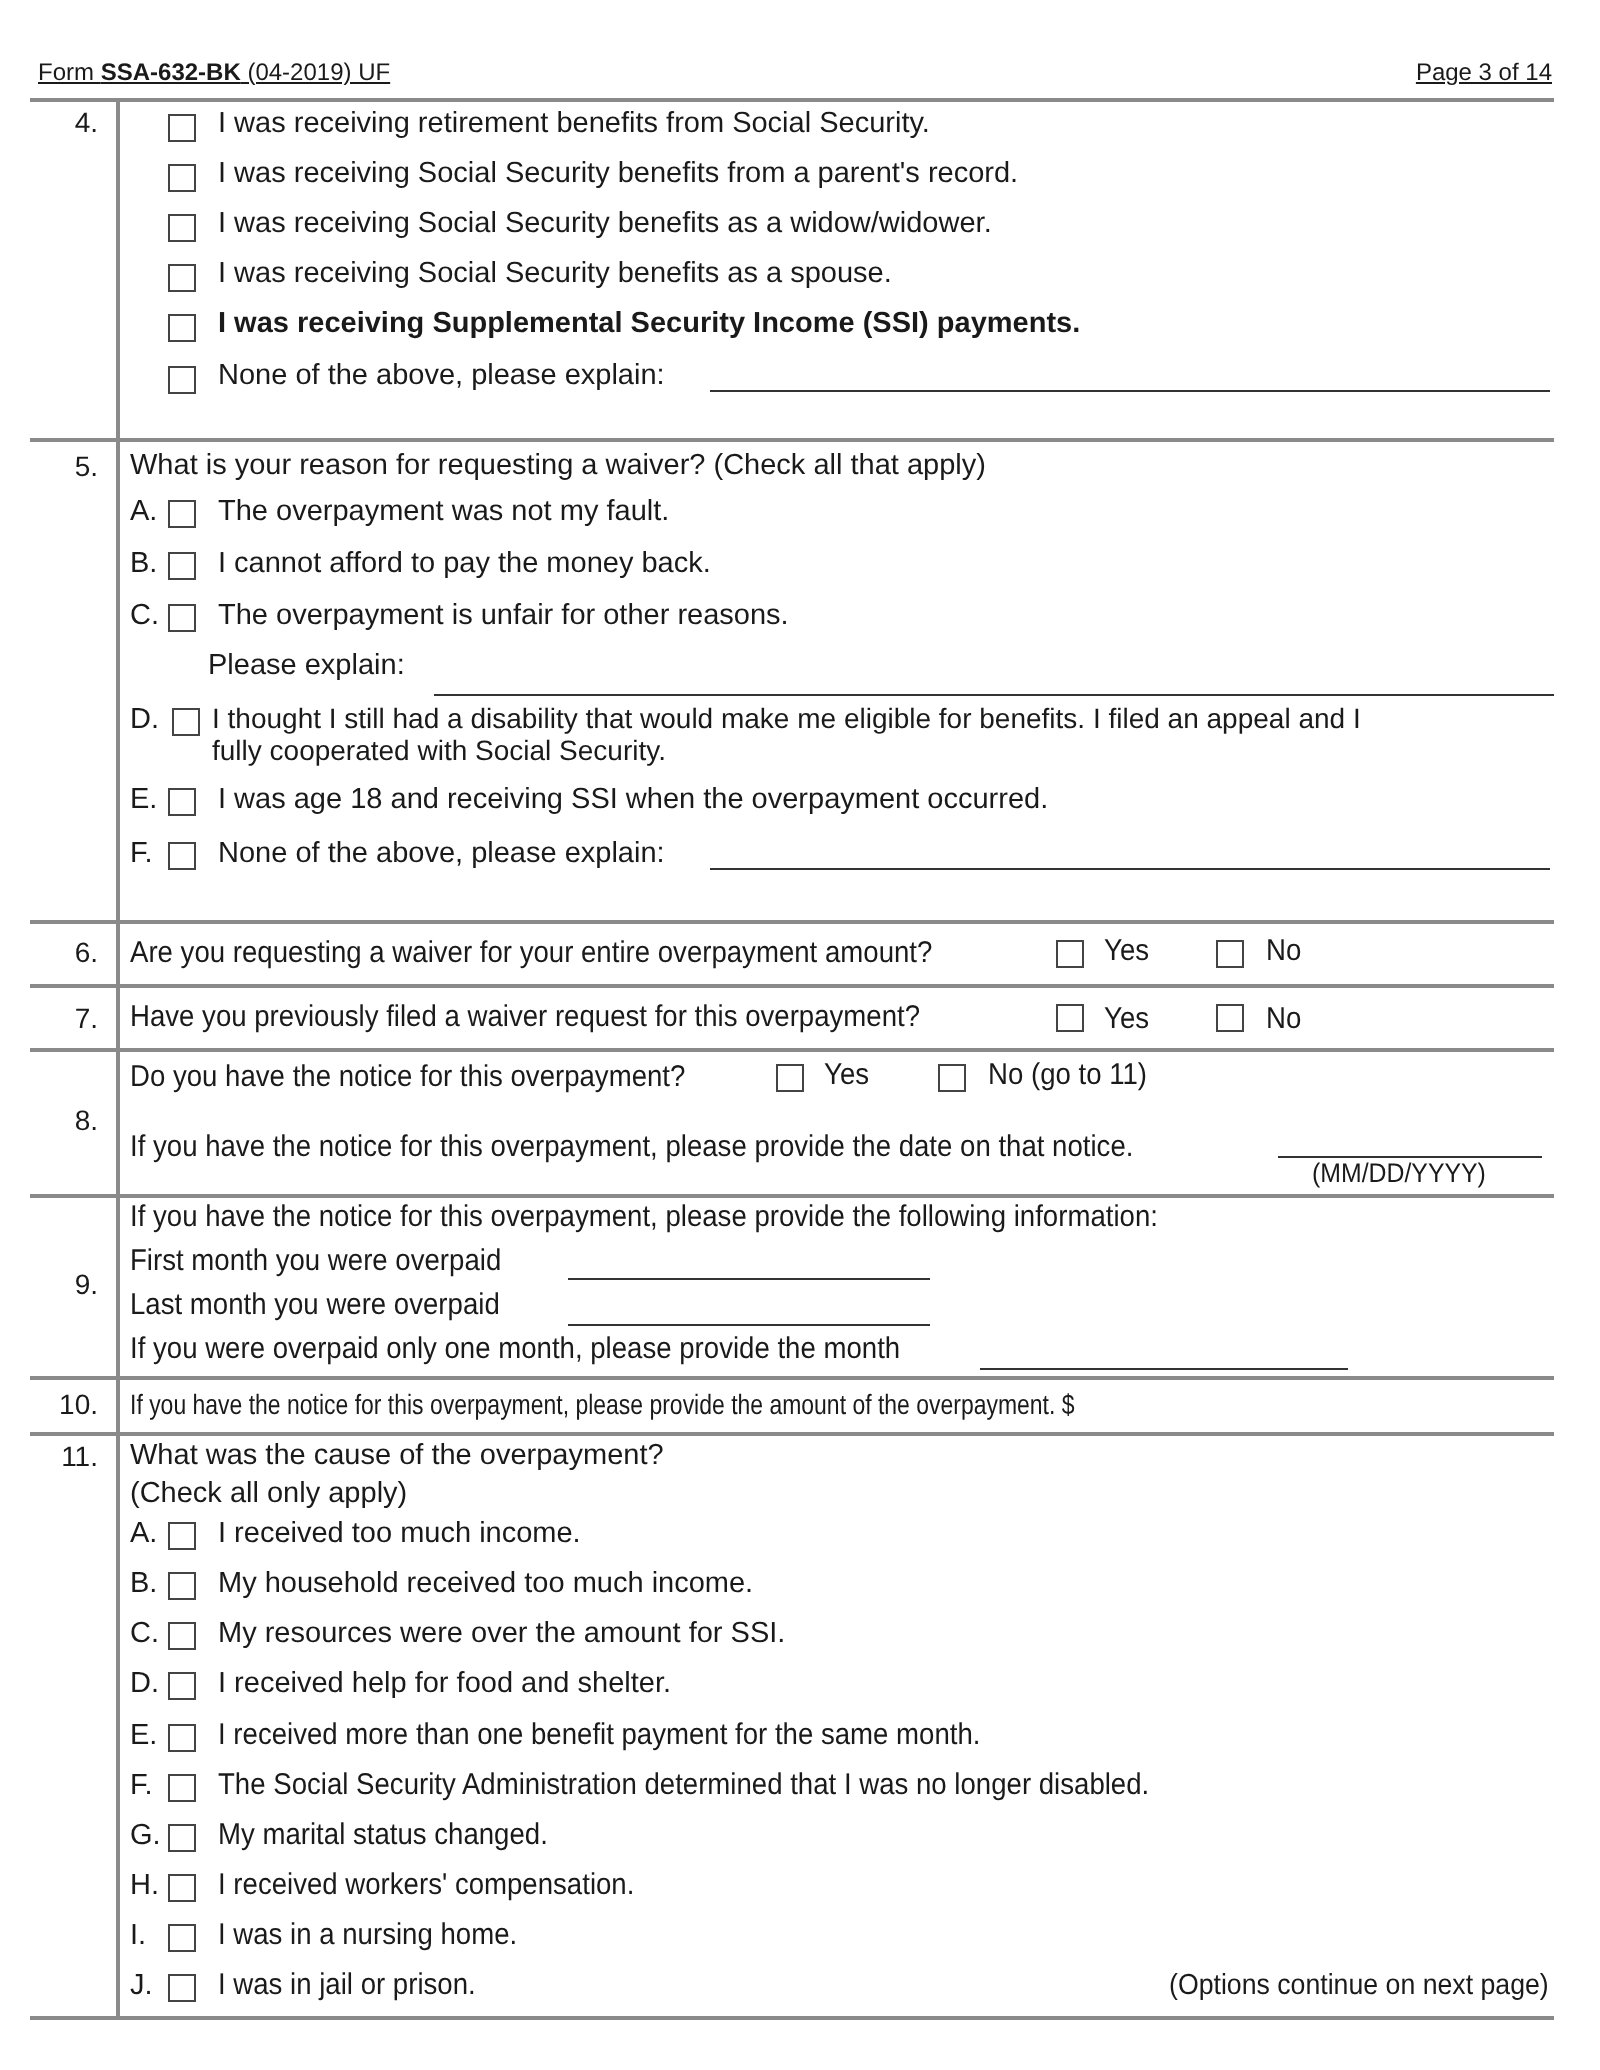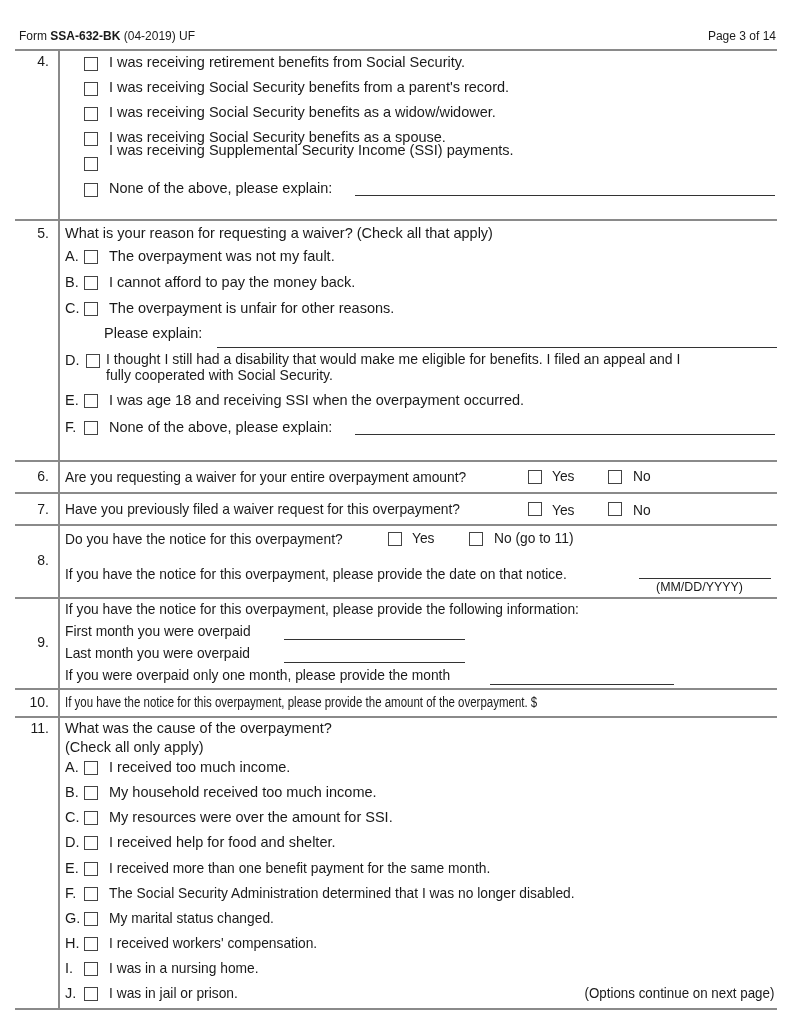--- a/index.html
+++ b/index.html
@@ -1,18 +1,18 @@
 <!DOCTYPE html>
 <html><head>
 <meta charset="utf-8">
 <style>
   html, body { margin: 0; padding: 0; background: #ffffff; }
   body { width: 800px; height: 1035px; position: relative; overflow: hidden;
          font-family: "Liberation Sans", sans-serif; color: #1a1a1a; }
-  .abs { position: absolute; }
+  .abs { position: absolute; text-decoration: underline; }
   .hdr { top: 29px; font-size: 12px; }
   .hdr-left { left: 19px; }
   .hdr-right { right: 24px; }
   .hline { position: absolute; height: 0; border-top: 2px solid #8a8a8a; }
   .vline { position: absolute; width: 0; border-left: 2px solid #8a8a8a; left: 58px; }
   .num { position: absolute; font-size: 14px; width: 40px; text-align: right; left: 9px; }
   .txt { position: absolute; font-size: 14.5px; white-space: nowrap; }
   .narrow { font-size: 14px; transform: scaleX(0.92); transform-origin: left; }
   .cb { position: absolute; width: 14px; height: 14px; border: 1px solid #444; background: #fff; box-sizing: border-box; }
   .line { position: absolute; height: 0; border-top: 1px solid #333; }
@@ -40,21 +40,21 @@
 <div>
   <div class="cb" style="left:84px;top:57px;"></div>
   <div class="txt" style="left:109px;top:54px;">I was receiving retirement benefits from Social Security.</div>
   <div class="cb" style="left:84px;top:82px;"></div>
   <div class="txt" style="left:109px;top:79px;">I was receiving Social Security benefits from a parent's record.</div>
   <div class="cb" style="left:84px;top:107px;"></div>
   <div class="txt" style="left:109px;top:104px;">I was receiving Social Security benefits as a widow/widower.</div>
   <div class="cb" style="left:84px;top:132px;"></div>
   <div class="txt" style="left:109px;top:129px;">I was receiving Social Security benefits as a spouse.</div>
   <div class="cb" style="left:84px;top:157px;"></div>
-  <div class="txt" style="left:109px;top:142px;">I was receiving Supplemental Security Income (SSI) payments.</div>
+  <div class="txt" style="left:109px;top:154px;font-weight:bold;">I was receiving Supplemental Security Income (SSI) payments.</div>
   <div class="cb" style="left:84px;top:183px;"></div>
   <div class="txt" style="left:109px;top:180px;">None of the above, please explain:</div>
   <div class="line" style="left:355px;top:195px;width:420px;"></div>
 </div>
 
 <div class="num" style="top:225px;">5.</div>
 <div class="txt" style="left:65px;top:225px;">What is your reason for requesting a waiver? (Check all that apply)</div>
 
 <div class="letter" style="left:65px;top:248px;">A.</div>
 <div class="cb" style="left:84px;top:250px;"></div>

